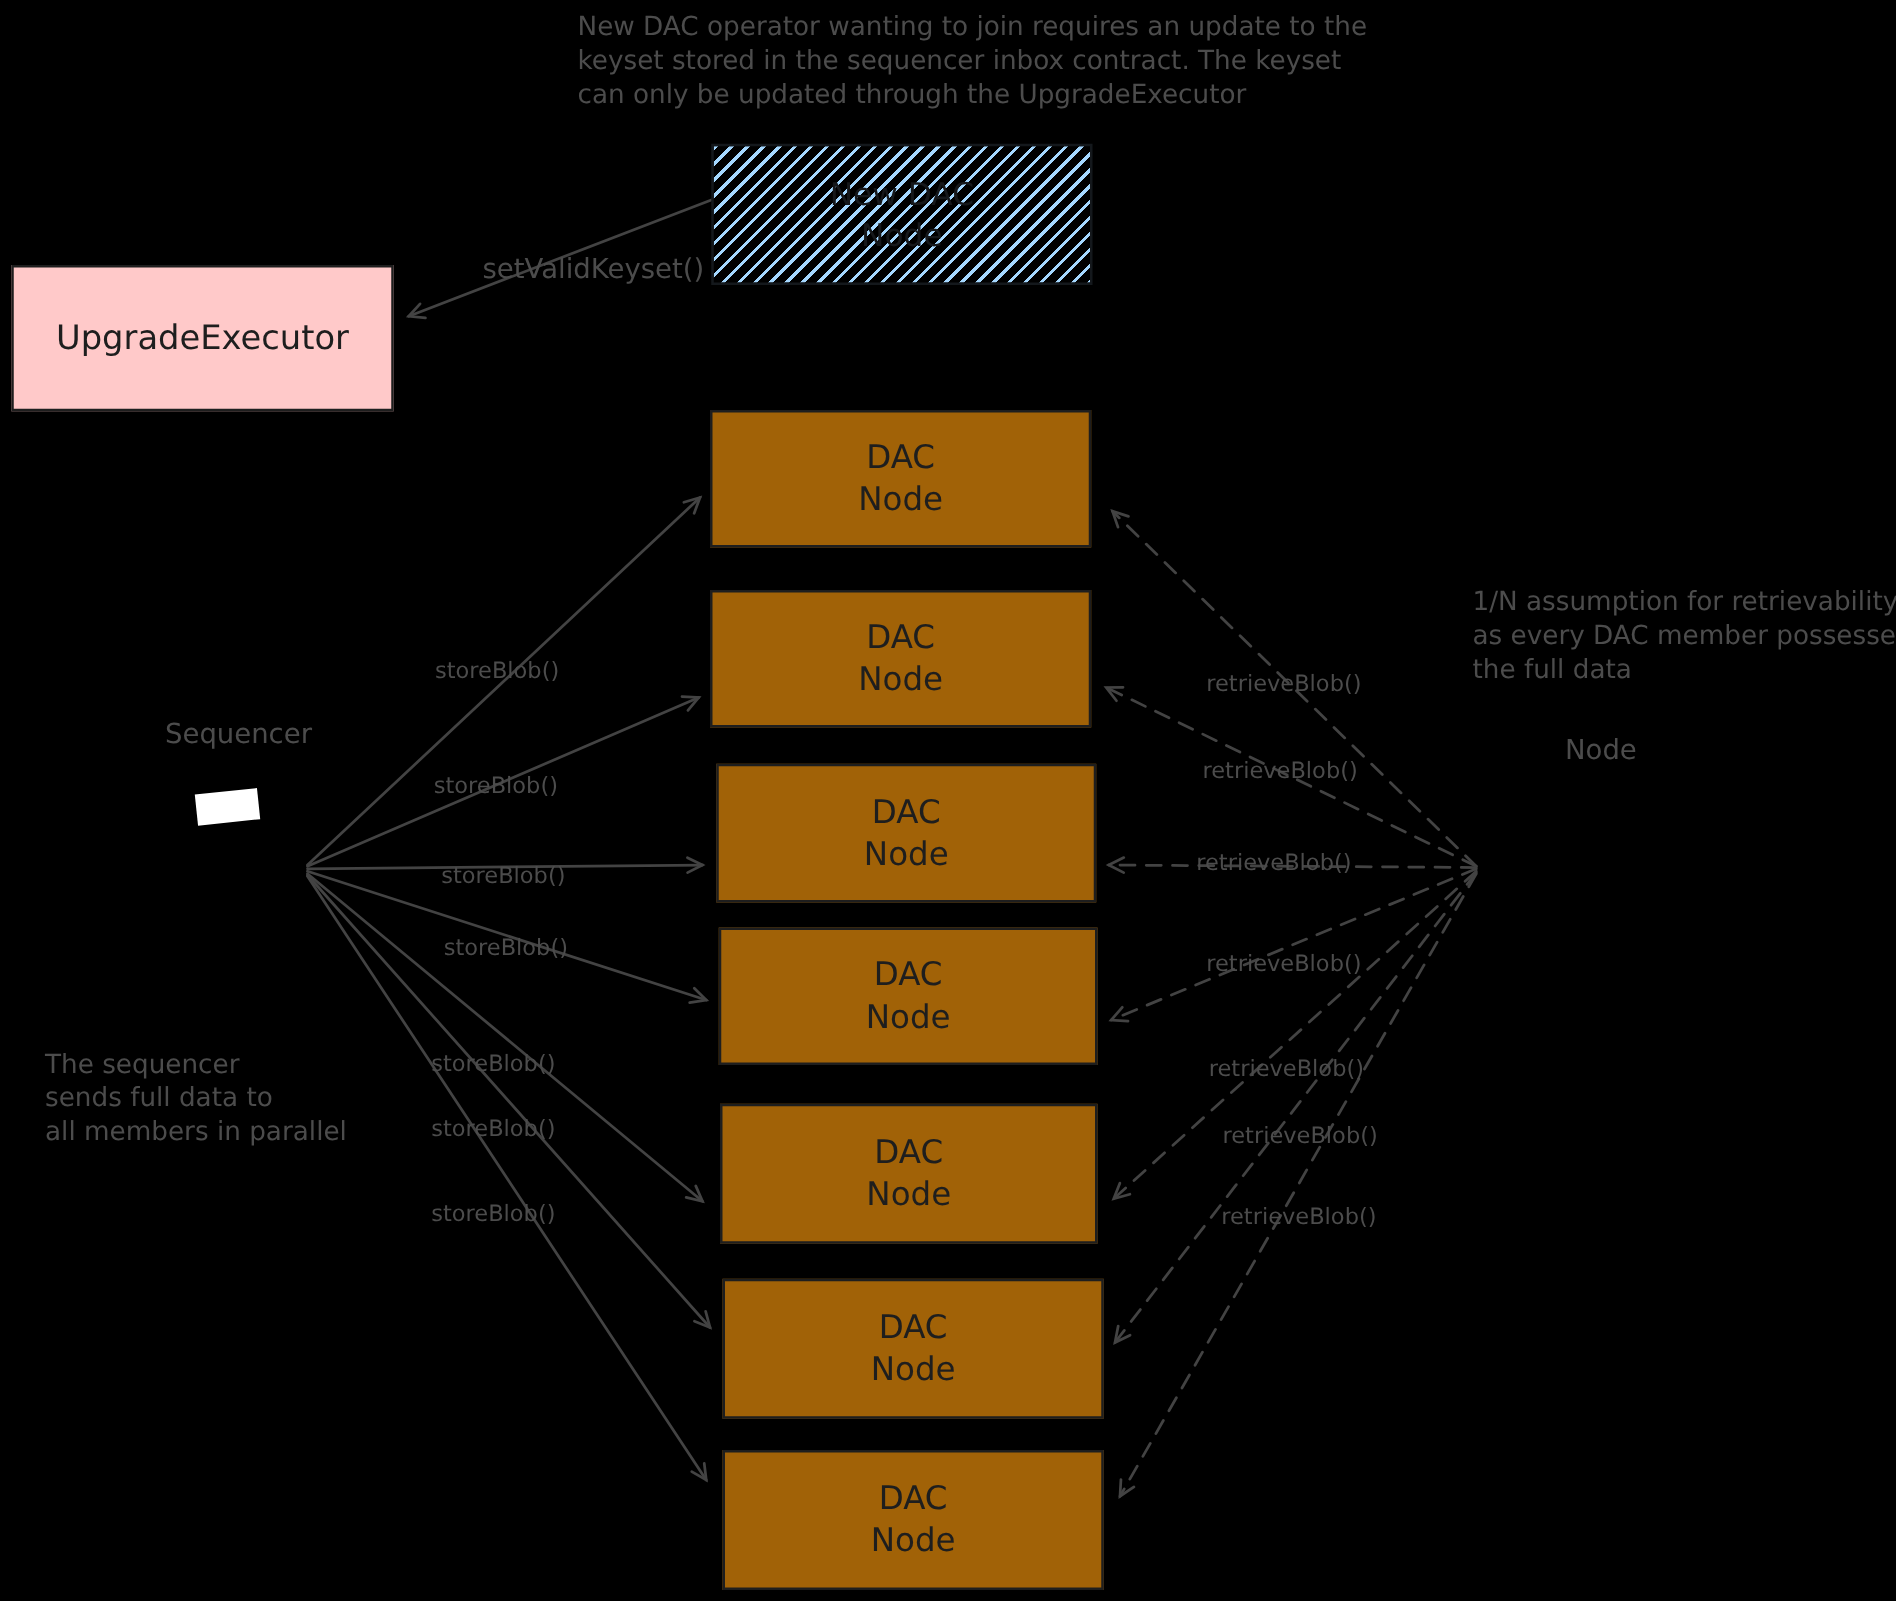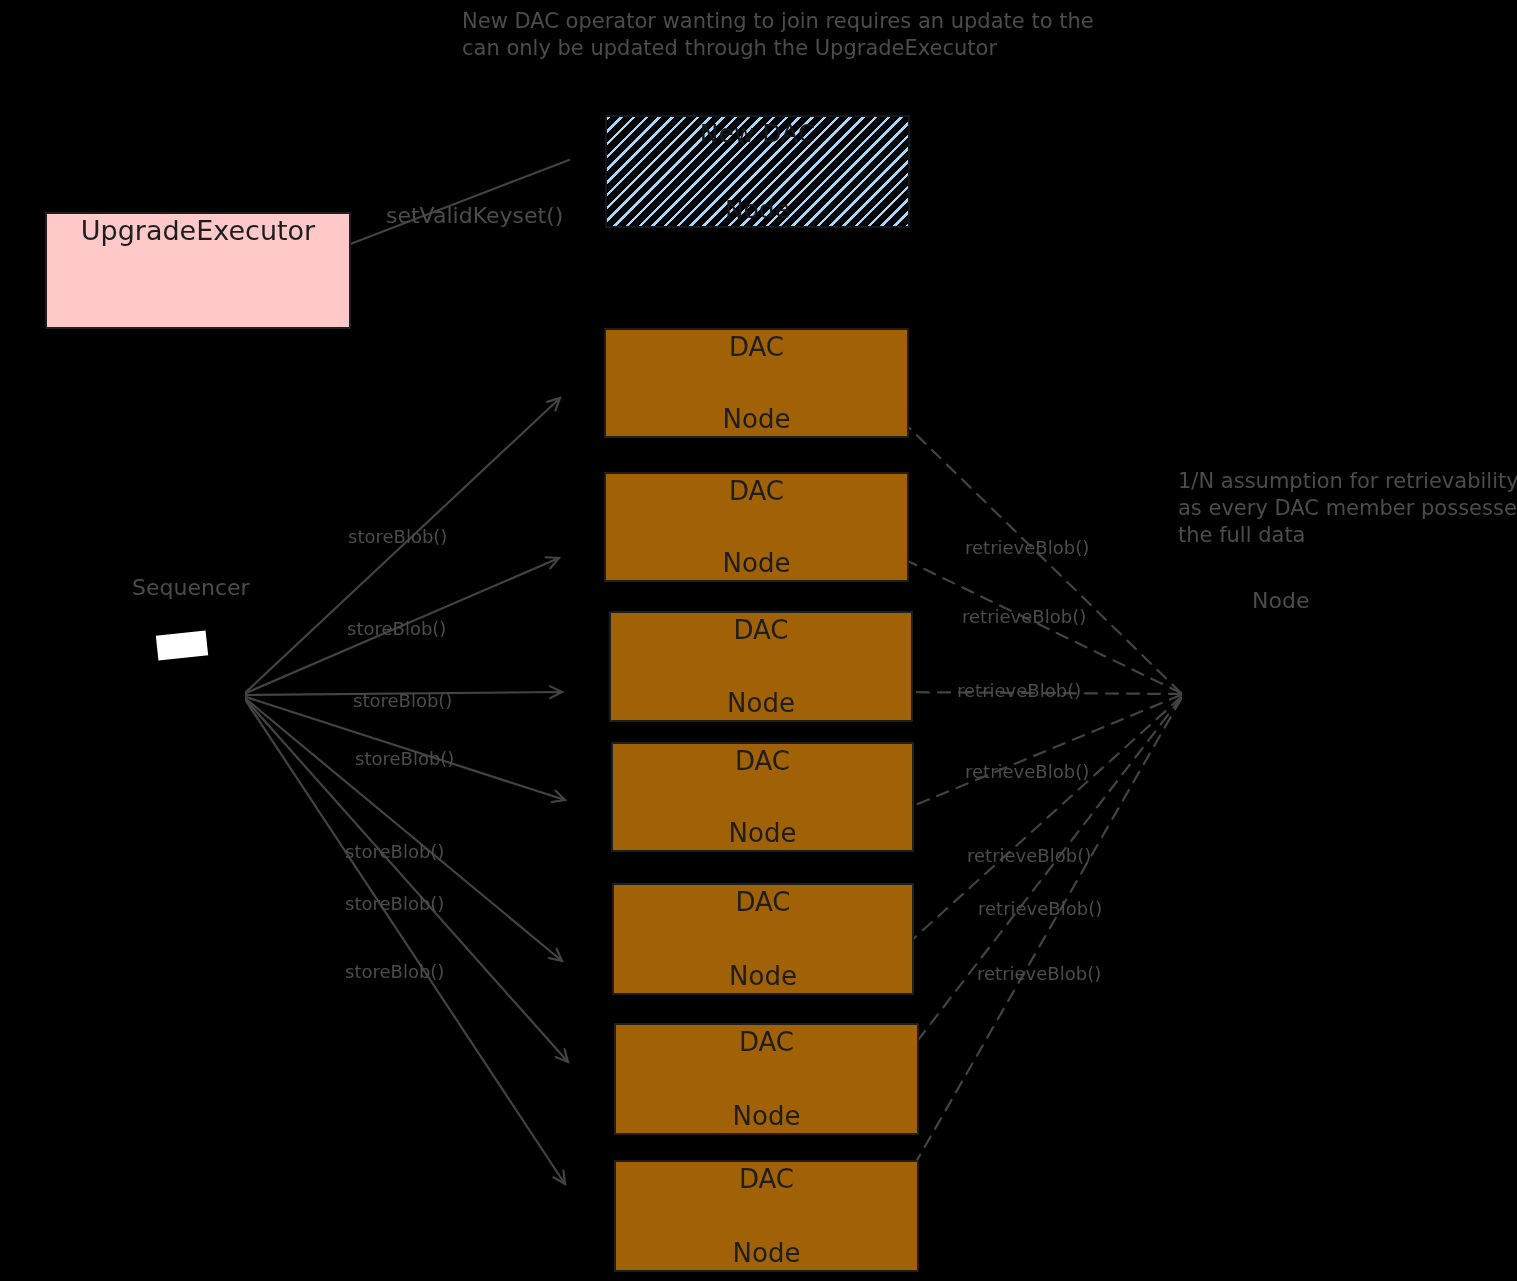--- a/index.html
+++ b/index.html
@@ -8,22 +8,22 @@
     font-family:"DejaVu Sans",sans-serif;overflow:hidden;
   }
   .arrows{position:absolute;left:0;top:0;width:1517px;height:1281px;}
   .solid-line{stroke:#434343;stroke-width:2.2;fill:none;stroke-linecap:round;}
   .dash-line{stroke:#434343;stroke-width:2.2;fill:none;stroke-linecap:round;stroke-dasharray:12 9;}
   .note{position:absolute;color:#4c4c4c;font-size:21px;line-height:27px;white-space:nowrap;}
   .edge-label{position:absolute;color:#4c4c4c;font-size:18px;white-space:nowrap;}
   .actor-label{position:absolute;color:#4c4c4c;font-size:22px;white-space:nowrap;}
   .box{
     position:absolute;box-sizing:border-box;border:2px solid #1e1e1e;
-    display:flex;flex-direction:column;align-items:center;justify-content:space-between;
-    text-align:center;color:#1e1e1e;margin-left:36px;
+    display:flex;flex-direction:column;align-items:center;justify-content:center;
+    text-align:center;color:#1e1e1e;
   }
   .box .bl{font-size:26px;line-height:34px;}
   .pink{background:#ffc9c9;}
   .blue{background:#a16207;}
   .hatch{
     background:repeating-linear-gradient(135deg,#a5d8ff 0px,#a5d8ff 2.5px,rgba(0,0,0,0) 2.5px,rgba(0,0,0,0) 9px);
     border:2px solid #14181c;
   }
   .hatch .bl{color:#16181b;font-size:25px;line-height:33px;}
   .pink .bl{font-size:27px;}
@@ -52,29 +52,35 @@
     <line class="dash-line" x1="1181" y1="693" x2="885" y2="550" marker-end="url(#ah)"></line>
     <line class="dash-line" x1="1181" y1="694" x2="887" y2="692" marker-end="url(#ah)"></line>
     <line class="dash-line" x1="1181" y1="695" x2="889" y2="816" marker-end="url(#ah)"></line>
     <line class="dash-line" x1="1181" y1="697" x2="891" y2="959" marker-end="url(#ah)"></line>
     <line class="dash-line" x1="1181" y1="698" x2="892" y2="1074" marker-end="url(#ah)"></line>
     <line class="dash-line" x1="1181" y1="699" x2="896" y2="1197" marker-end="url(#ah)"></line>
   </svg>
 
   <div class="note" style="left:462px;top:8px;">
     <div>New DAC operator wanting to join requires an update to the</div>
+    <div>keyset stored in the sequencer inbox contract. The keyset</div>
     <div>can only be updated through the UpgradeExecutor</div>
   </div>
 
   <div class="note" style="left:1178px;top:468px;">
     <div>1/N assumption for retrievability,</div>
     <div>as every DAC member possesses</div>
     <div>the full data</div>
   </div>
 
+  <div class="note" style="left:36px;top:838px;">
+    <div>The sequencer</div>
+    <div>sends full data to</div>
+    <div>all members in parallel</div>
+  </div>
 
   <div class="actor-label" style="left:132px;top:575px;">Sequencer</div>
   <div class="seq-icon"></div>
   <div class="actor-label" style="left:1252px;top:588px;">Node</div>
 
   <div class="box pink" style="left:9px;top:212px;width:306px;height:117px;">
     <div class="bl">UpgradeExecutor</div>
   </div>
 
   <div class="box hatch" style="left:569px;top:115px;width:305px;height:113px;">

